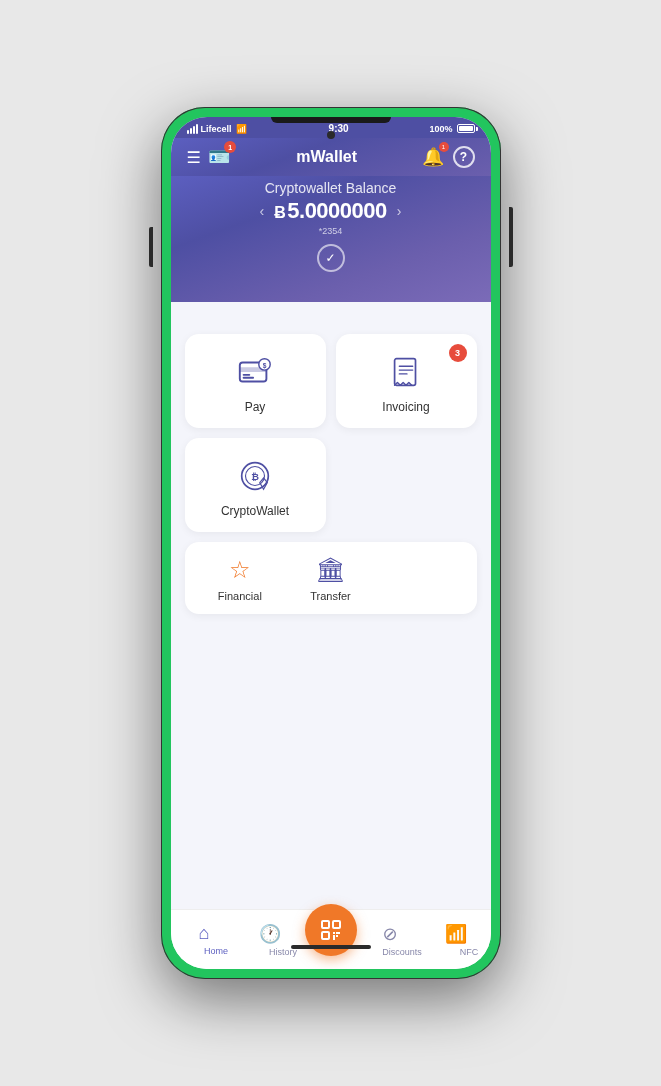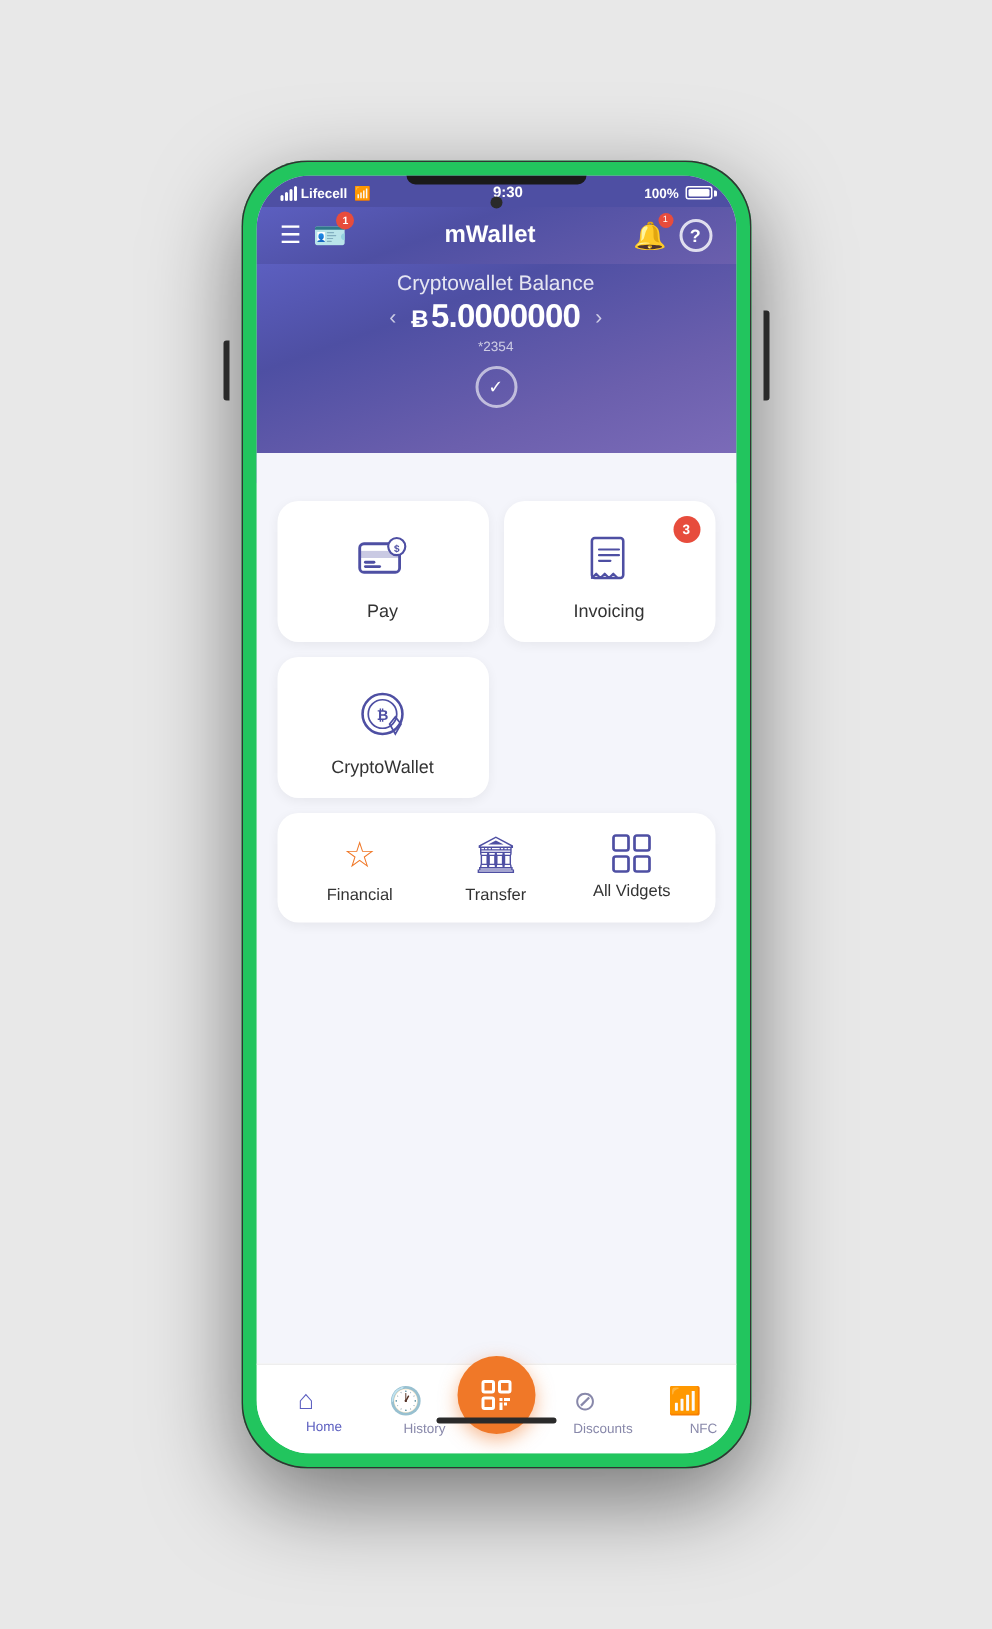--- a/index.html
+++ b/index.html
@@ -495,29 +495,20 @@
           <div class="widget-item">
             <span class="widget-icon orange">☆</span>
             <span class="widget-label">Financial</span>
           </div>
 
           <div class="widget-item">
             <span class="widget-icon blue">🏛</span>
             <span class="widget-label">Transfer</span>
           </div>
 
-          <div class="widget-item">
-            <svg width="26" height="26" viewBox="0 0 26 26">
-              <rect x="1" y="1" width="10" height="10" rx="1.5" fill="none" stroke="#4e4fa3" stroke-width="1.8"></rect>
-              <rect x="15" y="1" width="10" height="10" rx="1.5" fill="none" stroke="#4e4fa3" stroke-width="1.8"></rect>
-              <rect x="1" y="15" width="10" height="10" rx="1.5" fill="none" stroke="#4e4fa3" stroke-width="1.8"></rect>
-              <rect x="15" y="15" width="10" height="10" rx="1.5" fill="none" stroke="#4e4fa3" stroke-width="1.8"></rect>
-            </svg>
-            <span class="widget-label">All Vidgets</span>
-          </div>
 
         </div>
       </div>
 
       <div class="bottom-nav">
 
         <div class="nav-item active">
           <span class="nav-icon">⌂</span>
           <span class="nav-label">Home</span>
         </div>

